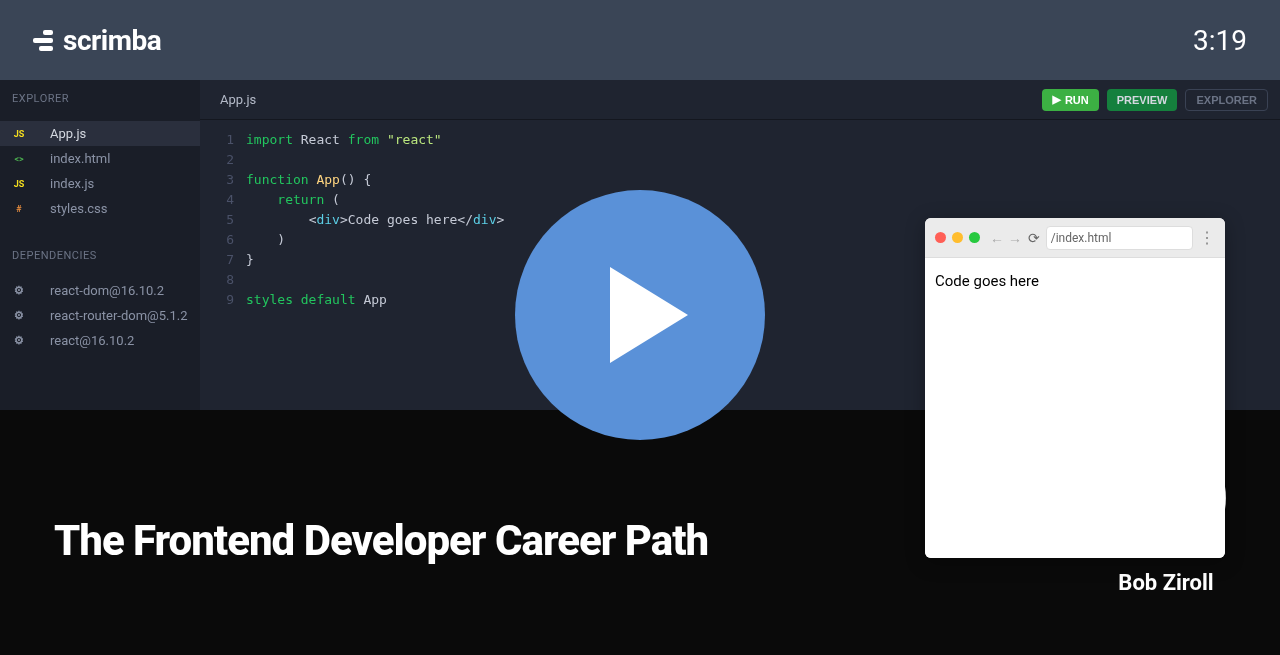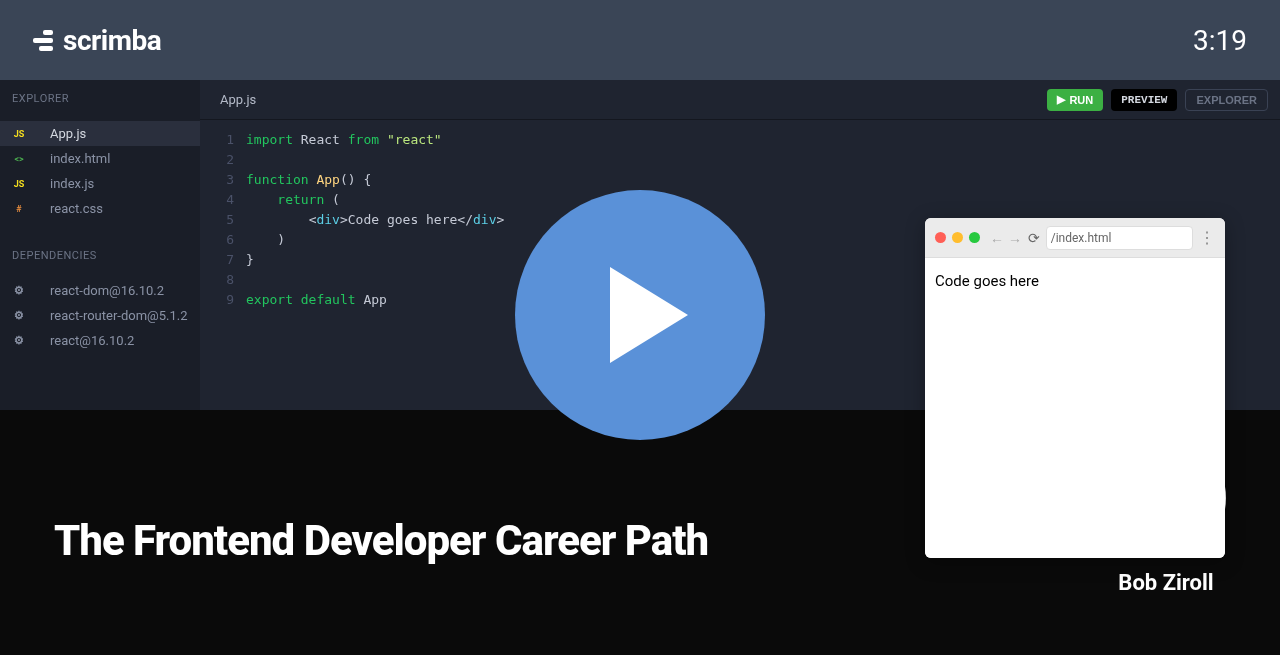--- a/index.html
+++ b/index.html
@@ -121,21 +121,21 @@
       border-radius: 4px;
       font-size: 11px;
       font-weight: 700;
       cursor: pointer;
       border: none;
       display: flex;
       align-items: center;
       gap: 4px;
     }
     .btn-run { background: #3cb043; color: #fff; }
-    .btn-preview { background: #000000; color: #d4d8e0; font-family: Liberation Mono, monospace; }
+    .btn-preview { background: #15803d; color: #d4d8e0; }
     .btn-console { background: transparent; color: #6b7385; border: 1px solid #3a4254; }
     .code-area {
       display: flex;
       font-family: "SF Mono", Monaco, Consolas, monospace;
       font-size: 13px;
       line-height: 20px;
       padding-top: 10px;
     }
     .gutter {
       width: 46px;
@@ -311,21 +311,21 @@
     <div class="file-item">
       <span class="file-icon icon-html">&lt;&gt;</span>
       <span>index.html</span>
     </div>
     <div class="file-item">
       <span class="file-icon icon-js">JS</span>
       <span>index.js</span>
     </div>
     <div class="file-item">
       <span class="file-icon icon-css">#</span>
-      <span>react.css</span>
+      <span>styles.css</span>
     </div>
 
     <div class="sidebar-heading" style="margin-top:16px">DEPENDENCIES</div>
 
     <div class="file-item">
       <span class="file-icon icon-dep">⚙</span>
       <span>react-dom@16.10.2</span>
     </div>
     <div class="file-item">
       <span class="file-icon icon-dep">⚙</span>
@@ -368,21 +368,21 @@
       </div>
       <div class="code-content">
         <div><span class="tok-keyword">import</span><span> React </span><span class="tok-keyword">from</span><span class="tok-string"> "react"</span></div>
         <div>&nbsp;</div>
         <div><span class="tok-keyword">function</span><span class="tok-func"> App</span><span>() {</span></div>
         <div>&nbsp;&nbsp;&nbsp;&nbsp;<span class="tok-keyword">return</span><span> (</span></div>
         <div>&nbsp;&nbsp;&nbsp;&nbsp;&nbsp;&nbsp;&nbsp;&nbsp;<span class="tok-default">&lt;</span><span class="tok-tag">div</span><span class="tok-default">&gt;</span><span>Code goes here</span><span class="tok-default">&lt;/</span><span class="tok-tag">div</span><span class="tok-default">&gt;</span></div>
         <div>&nbsp;&nbsp;&nbsp;&nbsp;<span>)</span></div>
         <div><span>}</span></div>
         <div>&nbsp;</div>
-        <div><span class="tok-keyword">export</span><span class="tok-keyword"> default</span><span> App</span></div>
+        <div><span class="tok-keyword">styles</span><span class="tok-keyword"> default</span><span> App</span></div>
       </div>
     </div>
   </div>
 </div>
 
 <div class="bottom-section">
   <div class="course-title">The Frontend Developer Career Path</div>
   <div class="instructor">
     <div class="avatar">
       <div class="avatar-shirt"></div>

